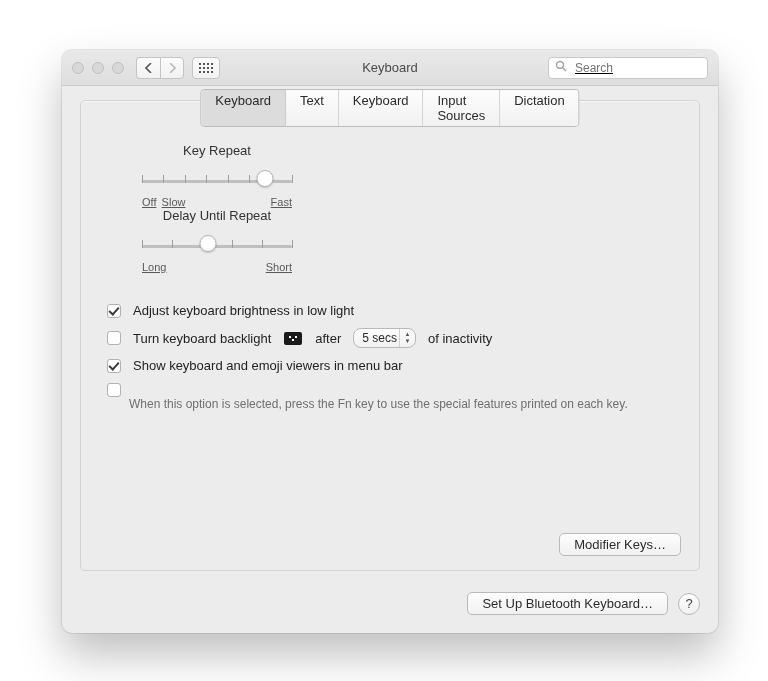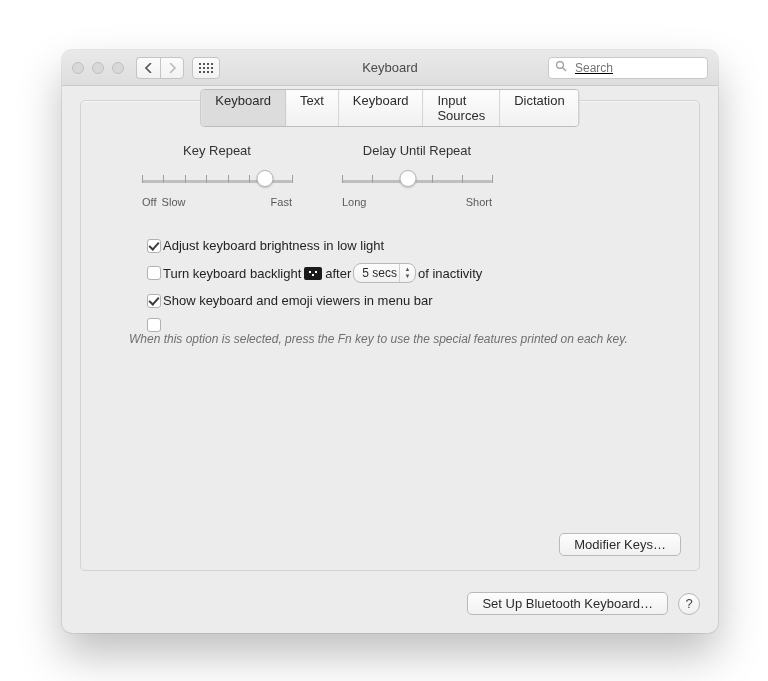--- a/index.html
+++ b/index.html
@@ -90,47 +90,48 @@
 }
 .tab {
   padding: 3px 14px; font-size: 13px; color: #2b2b2b;
   background: linear-gradient(#fdfdfd,#f1f1f1);
   border-right: 1px solid #c8c8c8;
   cursor: default;
 }
 .tab:last-child { border-right: none; }
 .tab.active { background: #dcdcdc; }
 .sliders {
-  display: flex; justify-content: flex-start;
+  display: flex; justify-content: center;
   margin: 42px 36px 0 36px;
+  flex-direction: column;
 }
 .sliderbox { display: flex; flex-direction: column; align-items: center; width: 200px; }
 .slider-title { font-size: 13px; color: #333; margin-bottom: 14px; }
 .track {
   position: relative; width: 150px; height: 18px;
 }
 .track .line {
   position: absolute; left:0; right:0; top: 8px; height:3px; border-radius:2px;
   background: #bfbfbf;
 }
 .track .tick {
   position: absolute; top:3px; width:1px; height:8px; background:#9e9e9e;
 }
 .knob {
   position: absolute; top:-2px; width:17px; height:17px; background:#fff;
   border:1px solid #b5b5b5; border-radius:50%;
   box-shadow: 0 1px 2px rgba(0,0,0,0.2);
   transform: translateX(-50%);
 }
-.sl-labels { display:flex; justify-content:space-between; width:150px; font-size:11px; color:#5a5a5a; margin-top:6px;}
+.sl-labels { display:flex; justify-content:space-between; width:150px; font-size:11px; color:#5a5a5a; margin-top:6px;text-decoration:underline;}
 .sl-labels.s3 span:nth-child(2){ position:relative; left:-40px;}
 .options { margin: 30px 26px 0 26px; }
 .opt {
-  display: flex; align-items: center; gap: 2px;
-  margin-bottom: 10px; font-size:13px; color:#232323;margin-left:40px;
+  display: flex; align-items: center; gap: 12px;
+  margin-bottom: 10px; font-size:13px; color:#232323;
 }
 .chk {
   width:14px; height:14px; border:1px solid #b1b1b1; border-radius:3px; background:#fff;
   display:flex; align-items:center; justify-content:center; flex-shrink:0;
 }
 .chk.checked::after {
   content:""; display:block; width:4px; height:8px; border:solid #3a3a3a;
   border-width:0 2px 2px 0; transform: translateY(-1px) rotate(42deg);
 }
 .kbicon {
@@ -150,21 +151,21 @@
   background:linear-gradient(#fdfdfd,#f1f1f1);
   padding:0 18px 0 8px; position:relative; font-size:12px; color:#2b2b2b;
 }
 .select .stepper{
   position:absolute; right:0; top:0; bottom:0; width:16px;
   border-left:1px solid #cfcfcf;
   display:flex; flex-direction:column; align-items:center; justify-content:center;
 }
 .select .stepper span{ font-size:6px; line-height:7px; color:#555;}
 .hint {
-  font-size:12px; color:#6f6f6f; margin-left:22px; margin-top:-4px;font-style:italic;
+  font-size:12px; color:#6f6f6f; margin-left:22px; margin-top:-4px;
 }
 .modbtn-row{
   position:absolute; right:18px; bottom:14px;
 }
 .macbtn{
   background:linear-gradient(#fdfdfd,#f1f1f1);
   border:1px solid #b9b9b9; border-radius:5px;
   padding:3px 14px; font-size:13px; color:#2b2b2b;
   box-shadow:0 1px 0 rgba(255,255,255,0.6) inset;
 }

